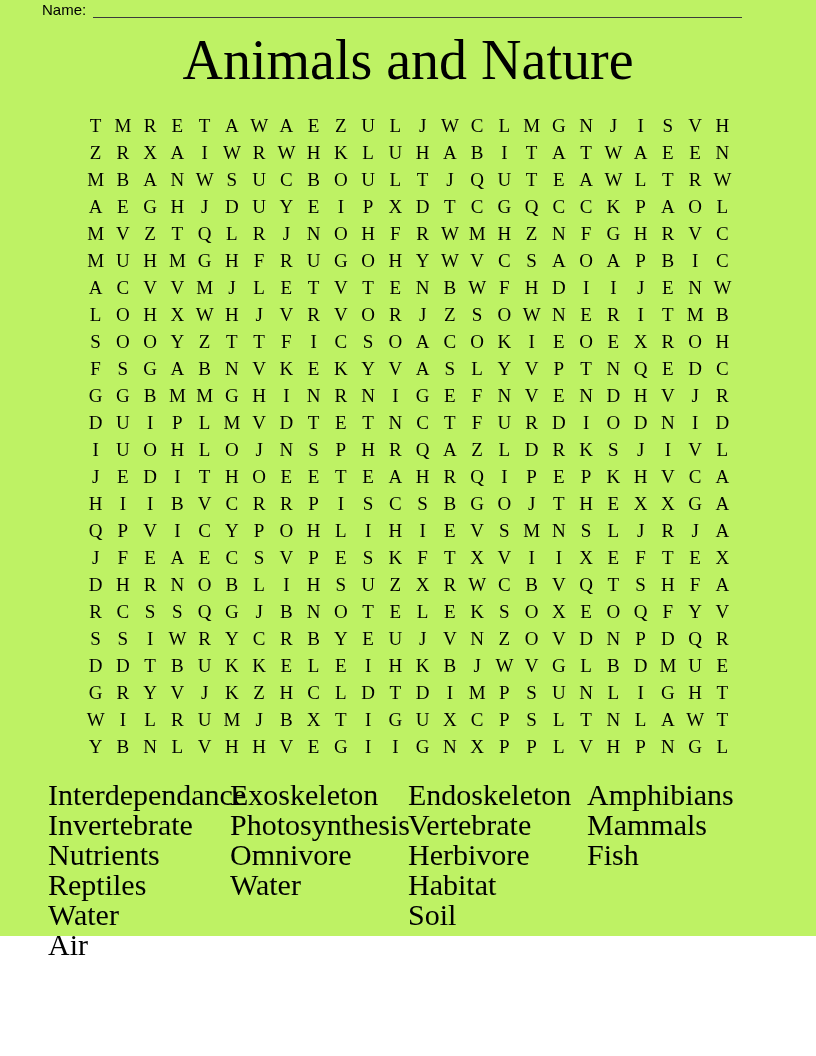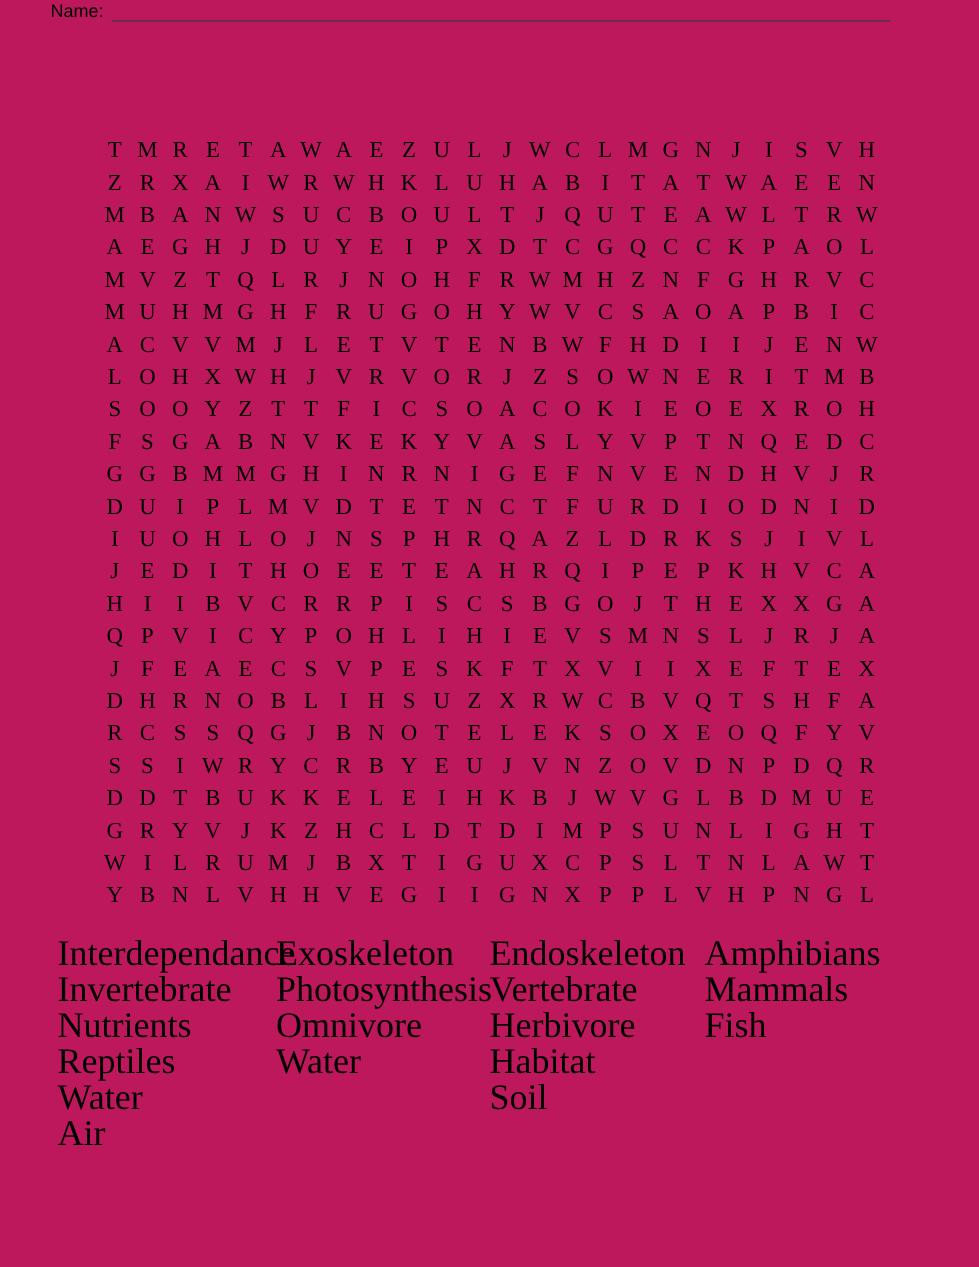--- a/index.html
+++ b/index.html
@@ -3,21 +3,21 @@
 <meta charset="utf-8">
 <style>
   html, body { margin: 0; padding: 0; }
   body {
     width: 816px; height: 1056px;
     background: #ffffff;
     font-family: "Liberation Serif", serif;
     color: #000000;
     overflow: hidden;
   }
-  .page { position: relative; width: 816px; height: 1056px; background: #be185d; }
+  .page { position: relative; width: 816px; height: 936px; background: #bef264; }
 
   .name-row {
     position: absolute; left: 42px; top: 1px; width: 700px; height: 17px;
     display: flex; align-items: flex-end;
   }
   .name-label {
     font-family: "Liberation Sans", sans-serif;
     font-size: 15px; line-height: 17px; color: #000000;
   }
   .name-line {
@@ -62,20 +62,21 @@
 </head>
 <body style="background: rgb(255, 255, 255); color: rgb(0, 0, 0);">
 
 <div class="page">
 
   <div class="name-row">
     <span class="name-label">Name:</span>
     <span class="name-line"></span>
   </div>
 
+  <h1 class="title">Animals and Nature</h1>
 
   <div class="grid" id="letter-grid">
       <span class="cell">T</span>
       <span class="cell">M</span>
       <span class="cell">R</span>
       <span class="cell">E</span>
       <span class="cell">T</span>
       <span class="cell">A</span>
       <span class="cell">W</span>
       <span class="cell">A</span>

